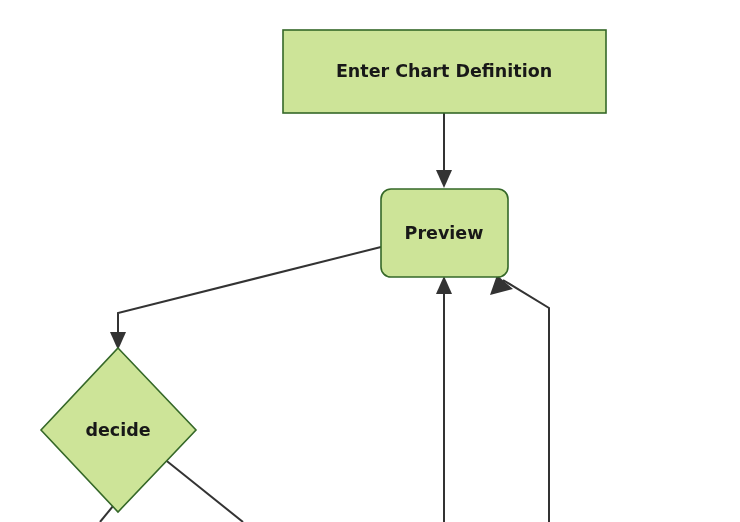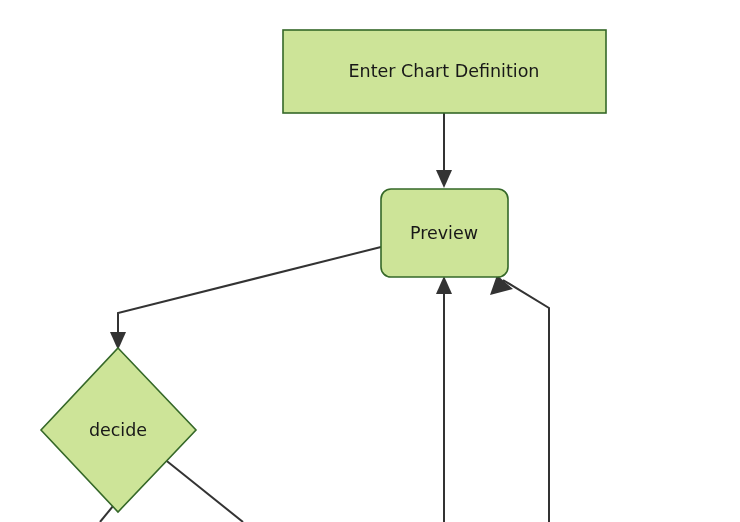--- a/index.html
+++ b/index.html
@@ -43,21 +43,21 @@
     stroke-linecap: butt;
     stroke-linejoin: miter;
   }
   .edge-arrow {
     stroke: none;
   }
 </style>
 </head>
 <body style="background: rgb(255, 255, 255);">
 
-<div id="flowchart-canvas" style="background: rgb(255, 255, 255);">
+<div id="flowchart-canvas" style="background: rgb(255, 255, 255); font-weight: bold;">
   <svg id="flowchart-svg" viewBox="0 0 740 522" xmlns="http://www.w3.org/2000/svg">
 
     <g>
 
       <g>
         <path class="edge-path" d="M444,113 L444,184" stroke="#333333"></path>
         <polygon class="edge-arrow" points="444,188 436,170 452,170" fill="#333333"></polygon>
       </g>
 
       <g>

